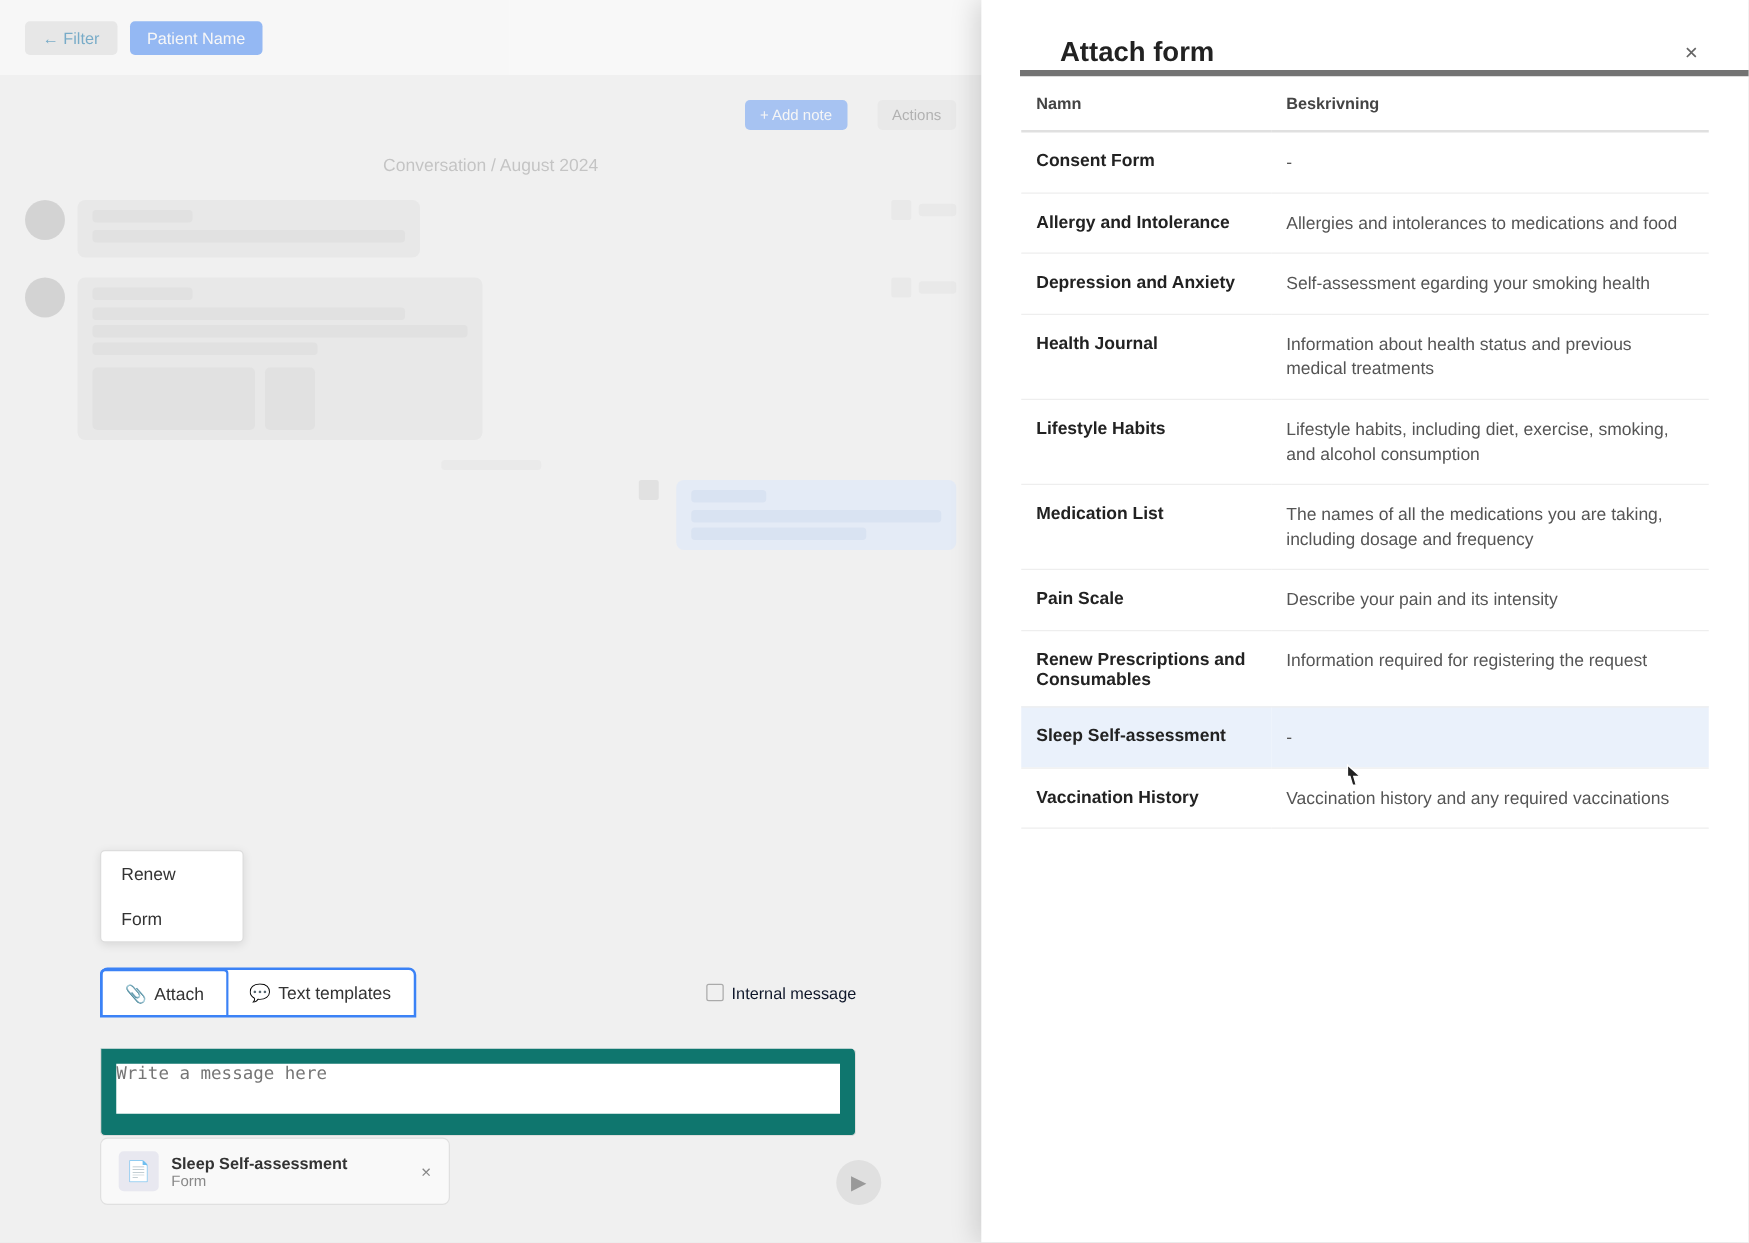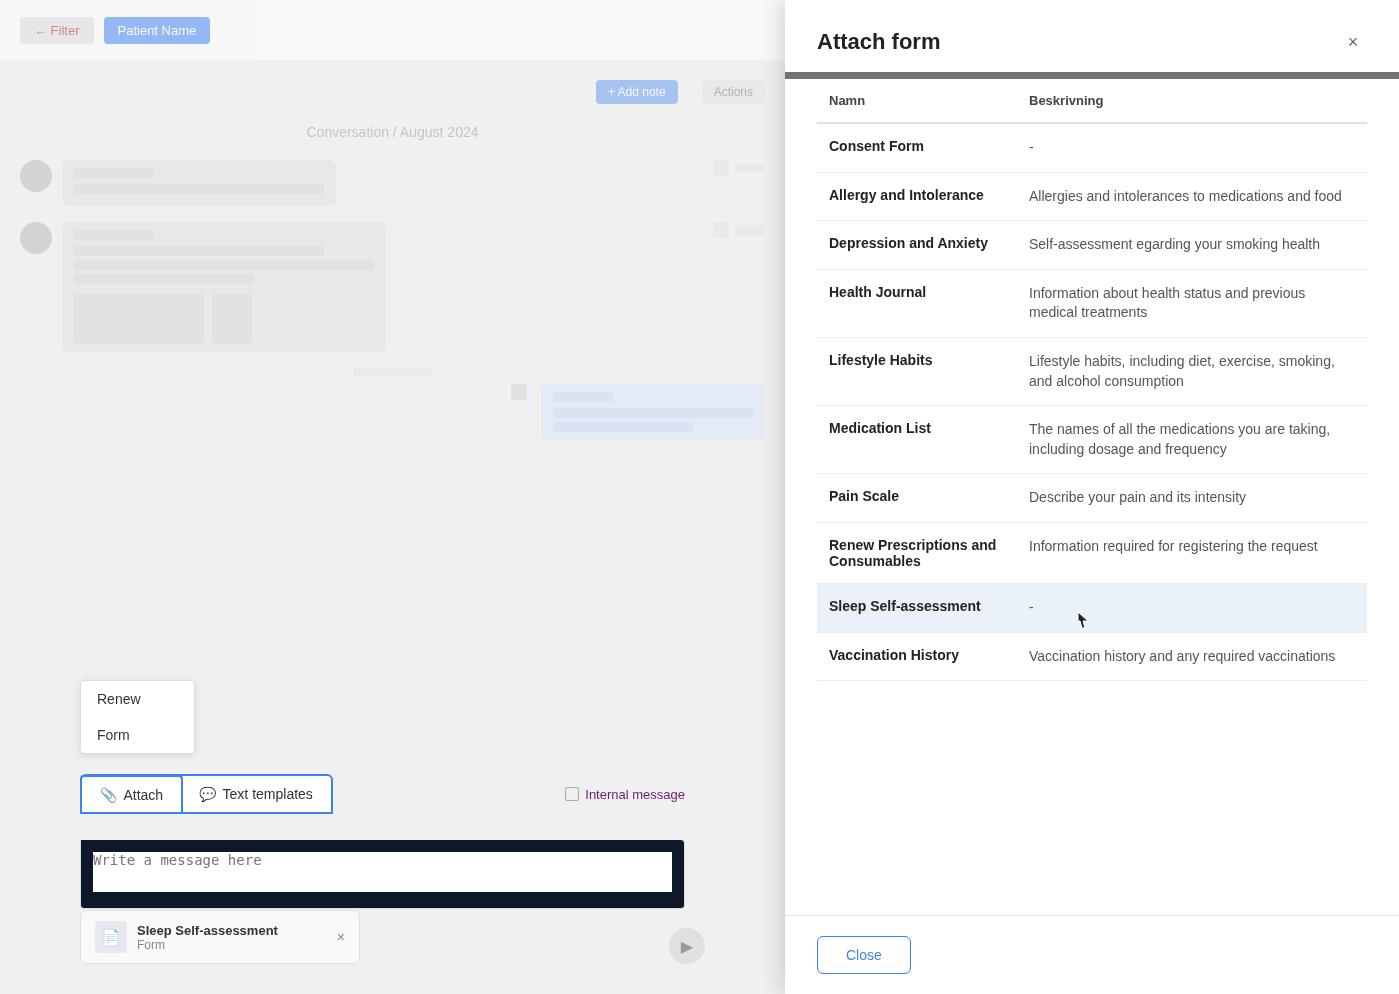--- a/index.html
+++ b/index.html
@@ -29,21 +29,21 @@
       padding: 0 20px;
       gap: 10px;
       opacity: 0.5;
     }
 
     .left-top-bar .btn-back {
       background: #e0e0e0;
       border-radius: 4px;
       padding: 6px 14px;
       font-size: 13px;
-      color: #b91c1c;
+      color: #0369a1;
     }
 
     .left-top-bar .btn-name {
       background: #3b82f6;
       border-radius: 4px;
       padding: 6px 14px;
       font-size: 13px;
       color: #fff;
     }
 
@@ -181,21 +181,21 @@
       font-size: 14px;
       color: #555;
     }
 
     .internal-msg-label {
       display: flex;
       align-items: center;
       gap: 6px;
       margin-left: auto;
       font-size: 13px;
-      color: #701a75;
+      color: #0f172a;
     }
 
     .internal-checkbox {
       width: 14px;
       height: 14px;
       border: 1px solid #aaa;
       border-radius: 2px;
     }
 
     
@@ -217,21 +217,21 @@
       color: #333;
       cursor: pointer;
     }
 
     
     .message-input-area {
       position: absolute;
       left: 80px;
       bottom: 85px;
       width: 605px;
-      background: #0f172a;
+      background: #0f766e;
       border: 1px solid #ddd;
       border-top: none;
       border-radius: 0 4px 4px 4px;
       padding: 12px;
     }
 
     .message-input {
       width: 100%;
       border: none;
       outline: none;
@@ -311,22 +311,23 @@
       background: #fff;
       box-shadow: -4px 0 20px rgba(0,0,0,0.15);
       display: flex;
       flex-direction: column;
     }
 
     .modal-header {
       display: flex;
       align-items: center;
       justify-content: space-between;
-      padding: 28px 32px 16px;
-      border-bottom: 7px solid #737373;
+      padding: 28px 32px 0;
+      border-bottom: 5px solid #737373;
+      margin-left: 31px;
     }
 
     .modal-title {
       font-size: 22px;
       font-weight: 600;
       color: #222;
     }
 
     .modal-close {
       font-size: 18px;
@@ -566,22 +567,19 @@
             <td class="form-desc">-</td>
           </tr>
           <tr>
             <td class="form-name">Vaccination History</td>
             <td class="form-desc">Vaccination history and any required vaccinations</td>
           </tr>
         </tbody>
     </table>
   </div>
 
-  <div class="modal-footer">
-    <button class="close-btn">Close</button>
-  </div>
 </div>
 
 <div class="cursor-indicator">
   <svg width="12" height="18" viewBox="0 0 12 18" fill="none">
     <path d="M1 1L11 10H6L8 17L5 17L3 10H1V1Z" fill="#222" stroke="white" stroke-width="1"></path>
   </svg>
 </div>
 
 </body></html>

